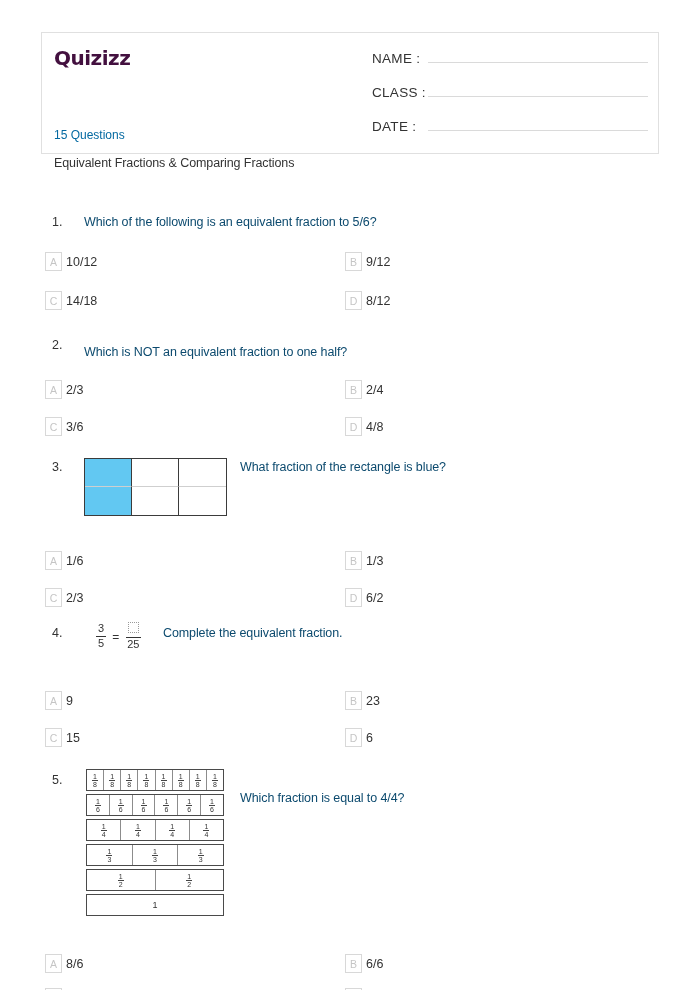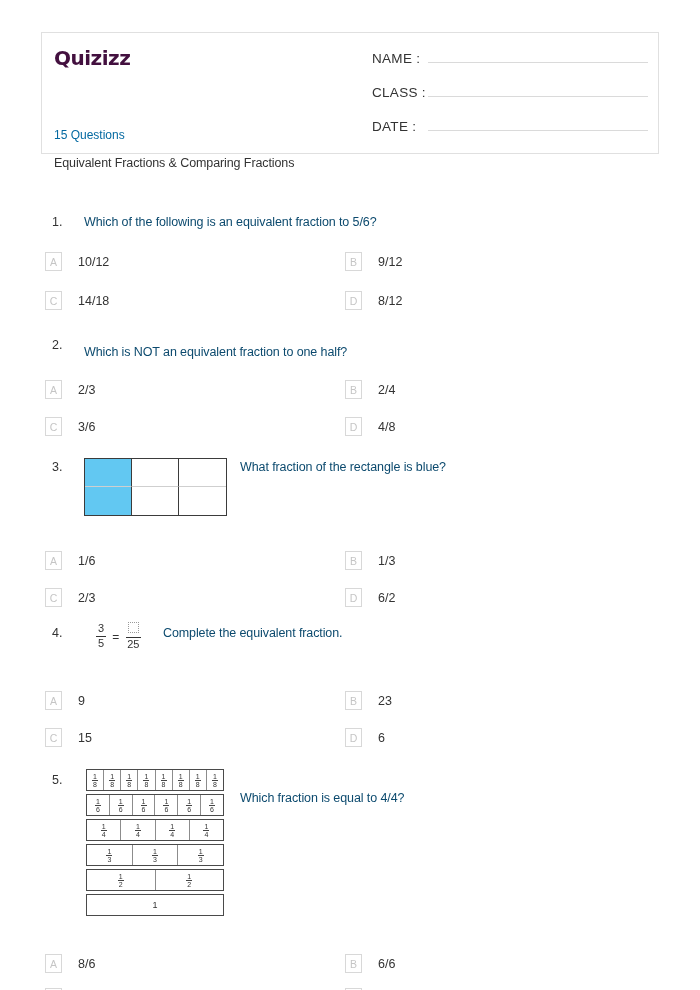--- a/index.html
+++ b/index.html
@@ -123,21 +123,21 @@
     border: 1px solid #d8d8d8;
     box-sizing: border-box;
     color: #c5c5c5;
     font-size: 10.5px;
     display: flex;
     align-items: center;
     justify-content: center;
     flex: 0 0 auto;
   }
   .opt-text {
-    margin-left: 16px;
+    margin-left: 4px;
     font-size: 12.5px;
     color: #333;
     white-space: nowrap;
   }
   .col-left { left: 45px; }
   .col-right { left: 345px; }
 
   
   .rect-fig {
     position: absolute;

